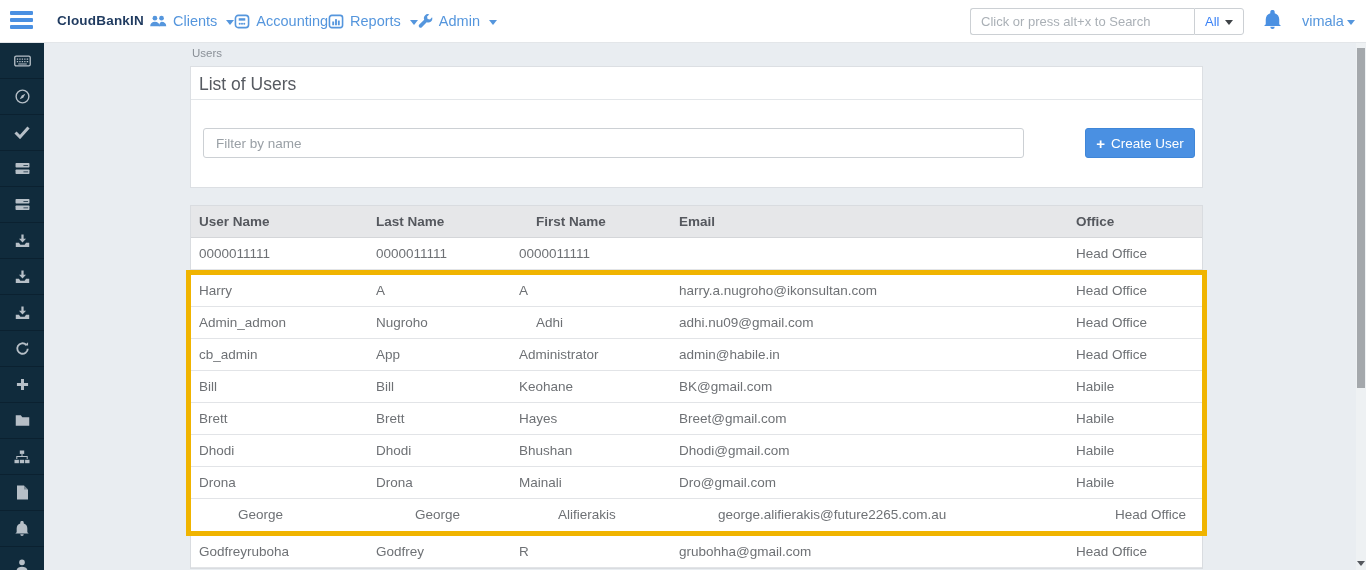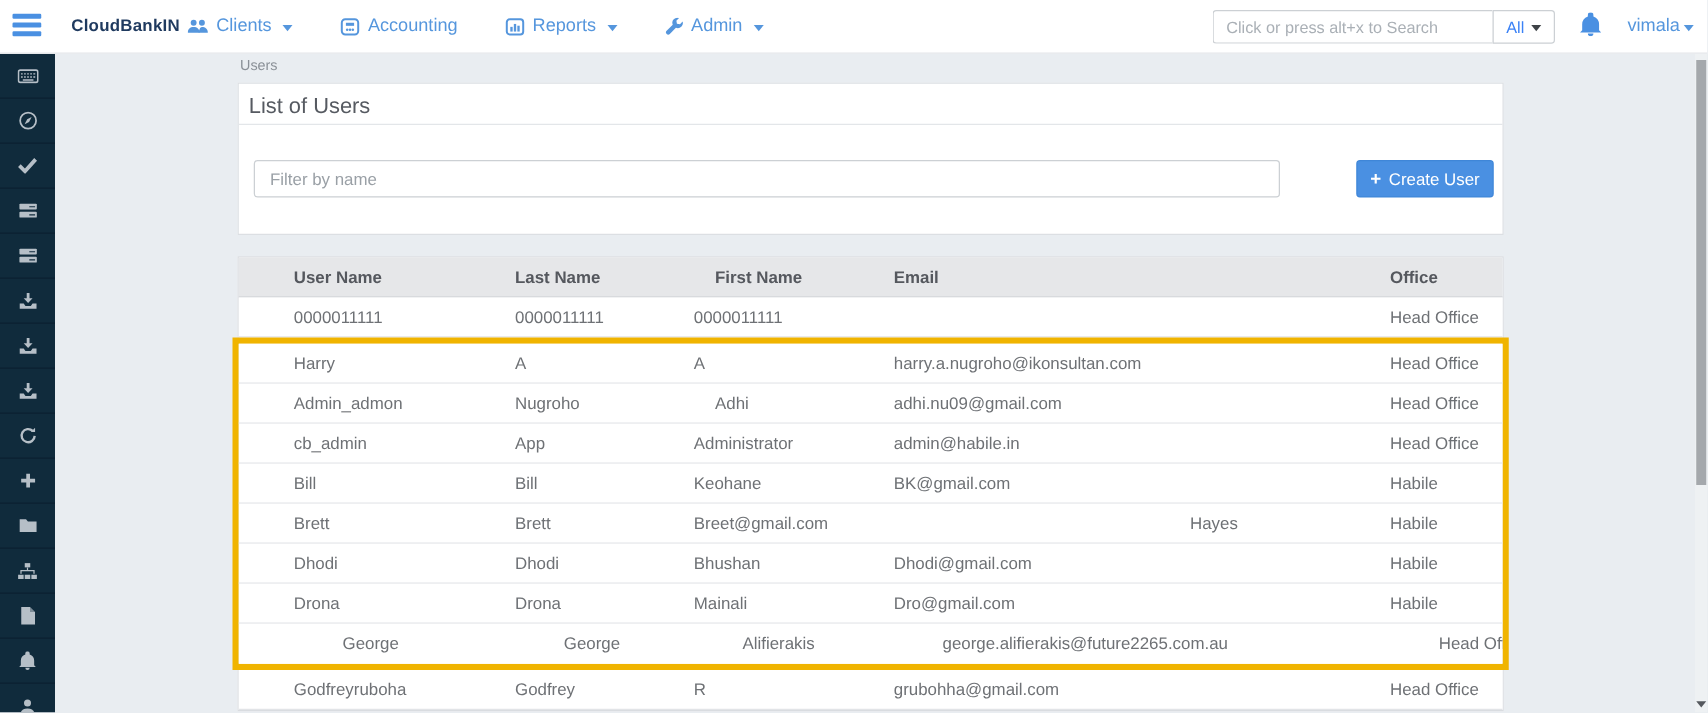--- a/index.html
+++ b/index.html
@@ -15,21 +15,21 @@
   .topbar {
     position: absolute; top: 0; left: 0; width: 1366px; height: 43px;
     background: #ffffff; border-bottom: 1px solid #e3e6e9; z-index: 10;
   }
   .hamburger { position: absolute; left: 10px; top: 11px; width: 24px; height: 20px; cursor: pointer; }
   .hamburger span { display: block; width: 23px; height: 3.6px; border-radius: 1px; background: #4a90e2; margin-bottom: 3.6px; }
   .brand {
     position: absolute; left: 57px; top: 0; height: 42px; line-height: 42px;
     font-weight: 700; font-size: 13.5px; color: #1f3a5f; letter-spacing: .2px;
   }
-  .mainnav { position: absolute; left: 150px; top: 0; height: 42px; display: flex; align-items: center; gap: 38px; }
+  .mainnav { position: absolute; left: 150px; top: 0; height: 42px; display: flex; align-items: center; }
   .nav-item { display: flex; align-items: center; gap: 6px; color: #5596dd; font-size: 14.5px; cursor: pointer; }
   .nav-item svg { display: block; }
   .caret { display: inline-block; width: 0; height: 0; margin-left: 3px; margin-top: 2px;
     border-left: 4px solid transparent; border-right: 4px solid transparent; border-top: 5px solid currentColor; }
   .searchgroup { position: absolute; left: 970px; top: 8px; height: 27px; display: flex; }
   .search-input {
     width: 224px; height: 27px; border: 1px solid #ccd0d4; border-right: none;
     border-radius: 3px 0 0 3px; padding: 0 10px; font-size: 13px; color: #555;
     font-family: "Liberation Sans", sans-serif; outline: none; background: #fff;
   }
@@ -68,21 +68,21 @@
   .create-btn .plus { font-weight: 700; font-size: 15px; line-height: 1; }
 
   
   .tablepanel { position: absolute; left: 190px; top: 205px; width: 1013px;
     background: #fff; border: 1px solid #d9dce0; }
   .thead { display: flex; height: 32px; line-height: 32px; background: #e6e7e9;
     color: #55585e; font-weight: 700; font-size: 13.5px; border-bottom: 1px solid #d4d6d9; }
   .trow { display: flex; height: 32px; line-height: 31px; font-size: 13.5px; color: #6e7175;
     background: #fff; border-bottom: 1px solid #e2e4e7; cursor: pointer; }
   .cell { padding-left: 8px; white-space: nowrap; overflow: hidden; }
-  .c1 { width: 177px; margin-left: 36px; } .c2 { width: 143px; } .c3 { width: 160px; } .c4 { width: 397px; } .c5 { flex: 1; }
+  .c1 { width: 177px; } .c2 { width: 143px; } .c3 { width: 160px; } .c4 { width: 397px; } .c5 { flex: 1; }
   .hl-group { border: 5px solid #f0b400; margin: 0 -5px; }
   .hl-group .trow:last-child { border-bottom: none; padding-left: 39px; }
 
   
   .scrollbar { position: absolute; right: 0; top: 43px; width: 10px; height: 527px; background: #eef1f3; }
   .scroll-thumb { position: absolute; left: 1px; top: 5px; width: 8px; height: 340px; background: #a4a8ac; cursor: pointer; }
   .scroll-down { position: absolute; left: 1px; bottom: 4px; width: 0; height: 0; cursor: pointer;
     border-left: 4px solid transparent; border-right: 4px solid transparent; border-top: 5px solid #55585e; }
 </style>
 </head>
@@ -343,22 +343,22 @@
       <div class="trow">
         <div class="cell c1">Bill</div>
         <div class="cell c2">Bill</div>
         <div class="cell c3">Keohane</div>
         <div class="cell c4">BK@gmail.com</div>
         <div class="cell c5">Habile</div>
       </div>
       <div class="trow">
         <div class="cell c1">Brett</div>
         <div class="cell c2">Brett</div>
+        <div class="cell c3">Hayes</div>
         <div class="cell c4">Breet@gmail.com</div>
-        <div class="cell c3">Hayes</div>
         <div class="cell c5">Habile</div>
       </div>
       <div class="trow">
         <div class="cell c1">Dhodi</div>
         <div class="cell c2">Dhodi</div>
         <div class="cell c3">Bhushan</div>
         <div class="cell c4">Dhodi@gmail.com</div>
         <div class="cell c5">Habile</div>
       </div>
       <div class="trow">

